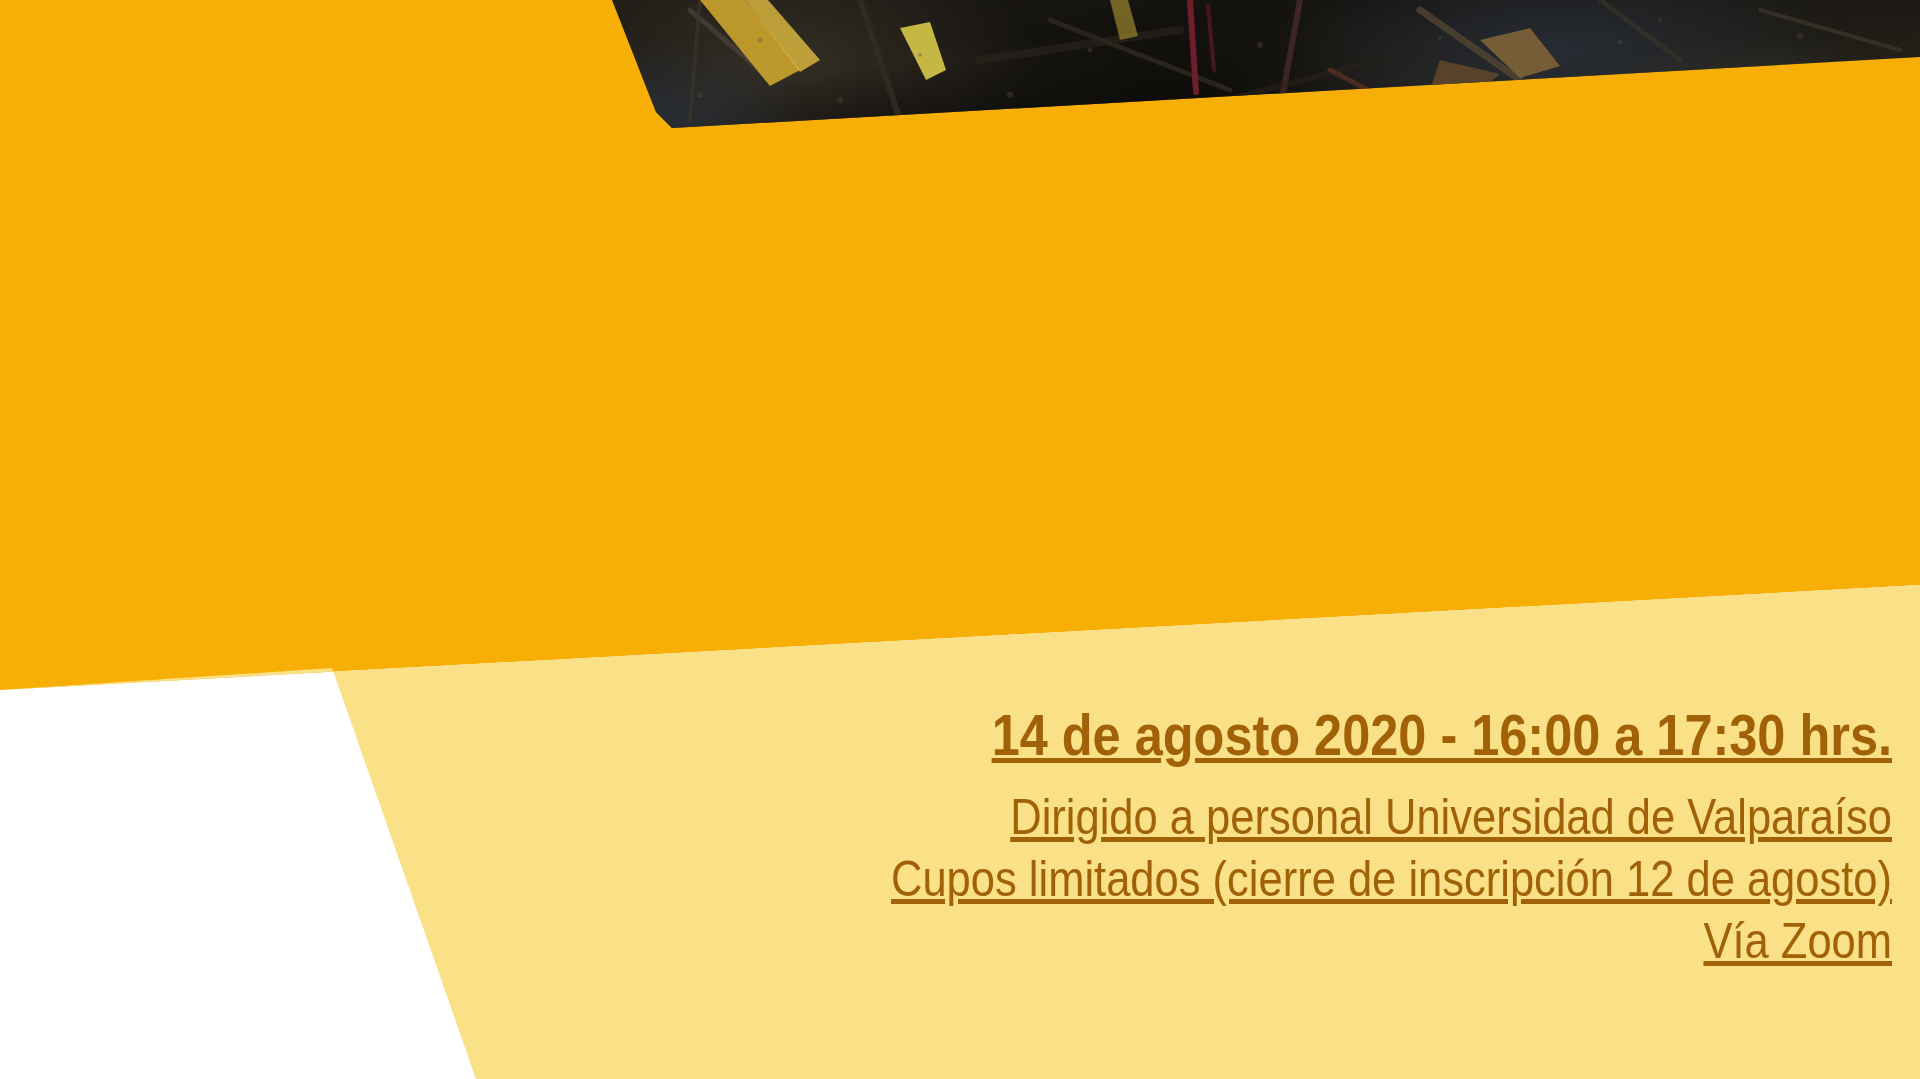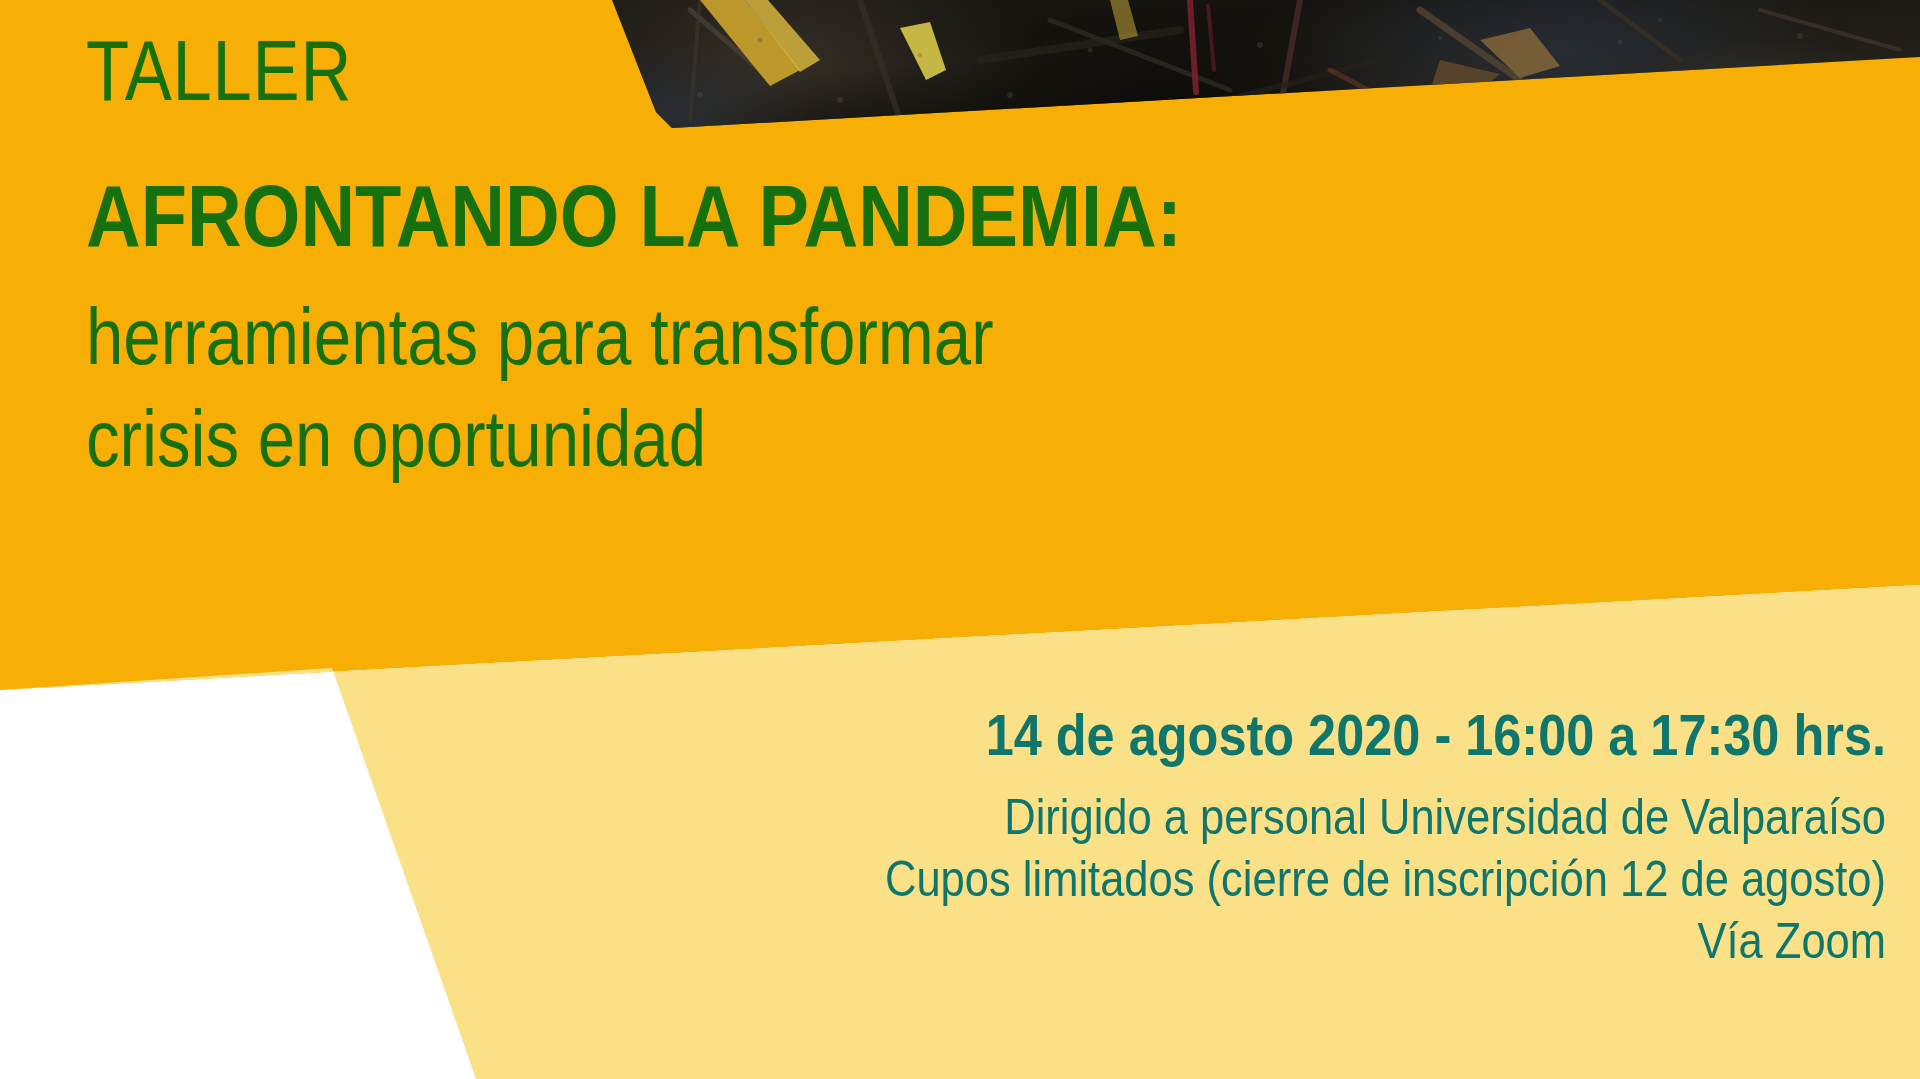--- a/index.html
+++ b/index.html
@@ -95,25 +95,26 @@
     font-weight: 400;
     font-family: "Liberation Sans Narrow", "Liberation Sans", sans-serif;
     transform: scaleX(0.84);
     transform-origin: left center;
     white-space: nowrap;
   }
 
   
   .details {
     position: absolute;
-    right: 34px;
+    right: 28px;
     top: 700px;
     width: 1300px;
     text-align: right;
-    color: #0f766e;
+    color: #a16207;
+    text-decoration: underline;
   }
   .detail-date {
     font-size: 58px;
     line-height: 70px;
     font-weight: 700;
     font-family: "Liberation Sans Narrow", "Liberation Sans", sans-serif;
     transform: scaleX(0.87);
     transform-origin: right center;
     white-space: nowrap;
   }
@@ -210,26 +211,20 @@
         <circle cx="1530" cy="88" r="3"></circle>
           <circle cx="1620" cy="42" r="2.5"></circle>
         <circle cx="1710" cy="80" r="2"></circle>
           <circle cx="1800" cy="36" r="3"></circle>
         <circle cx="1880" cy="70" r="2.5"></circle>
           <circle cx="1660" cy="20" r="2"></circle>
       </g>
     </svg>
   </div>
 
-  <div class="headline">
-    <div class="line-taller">TALLER</div>
-    <div class="line-main">AFRONTANDO LA PANDEMIA:</div>
-    <div class="line-sub">herramientas para transformar</div>
-    <div class="line-sub2">crisis en oportunidad</div>
-  </div>
 
   <div class="details">
     <div class="detail-date">14 de agosto 2020  - 16:00 a 17:30 hrs.</div>
     <div class="detail-line first">Dirigido a personal Universidad de Valparaíso</div>
     <div class="detail-line">Cupos limitados (cierre de inscripción 12 de agosto)</div>
     <div class="detail-line">Vía Zoom</div>
   </div>
 
 </div>
 

